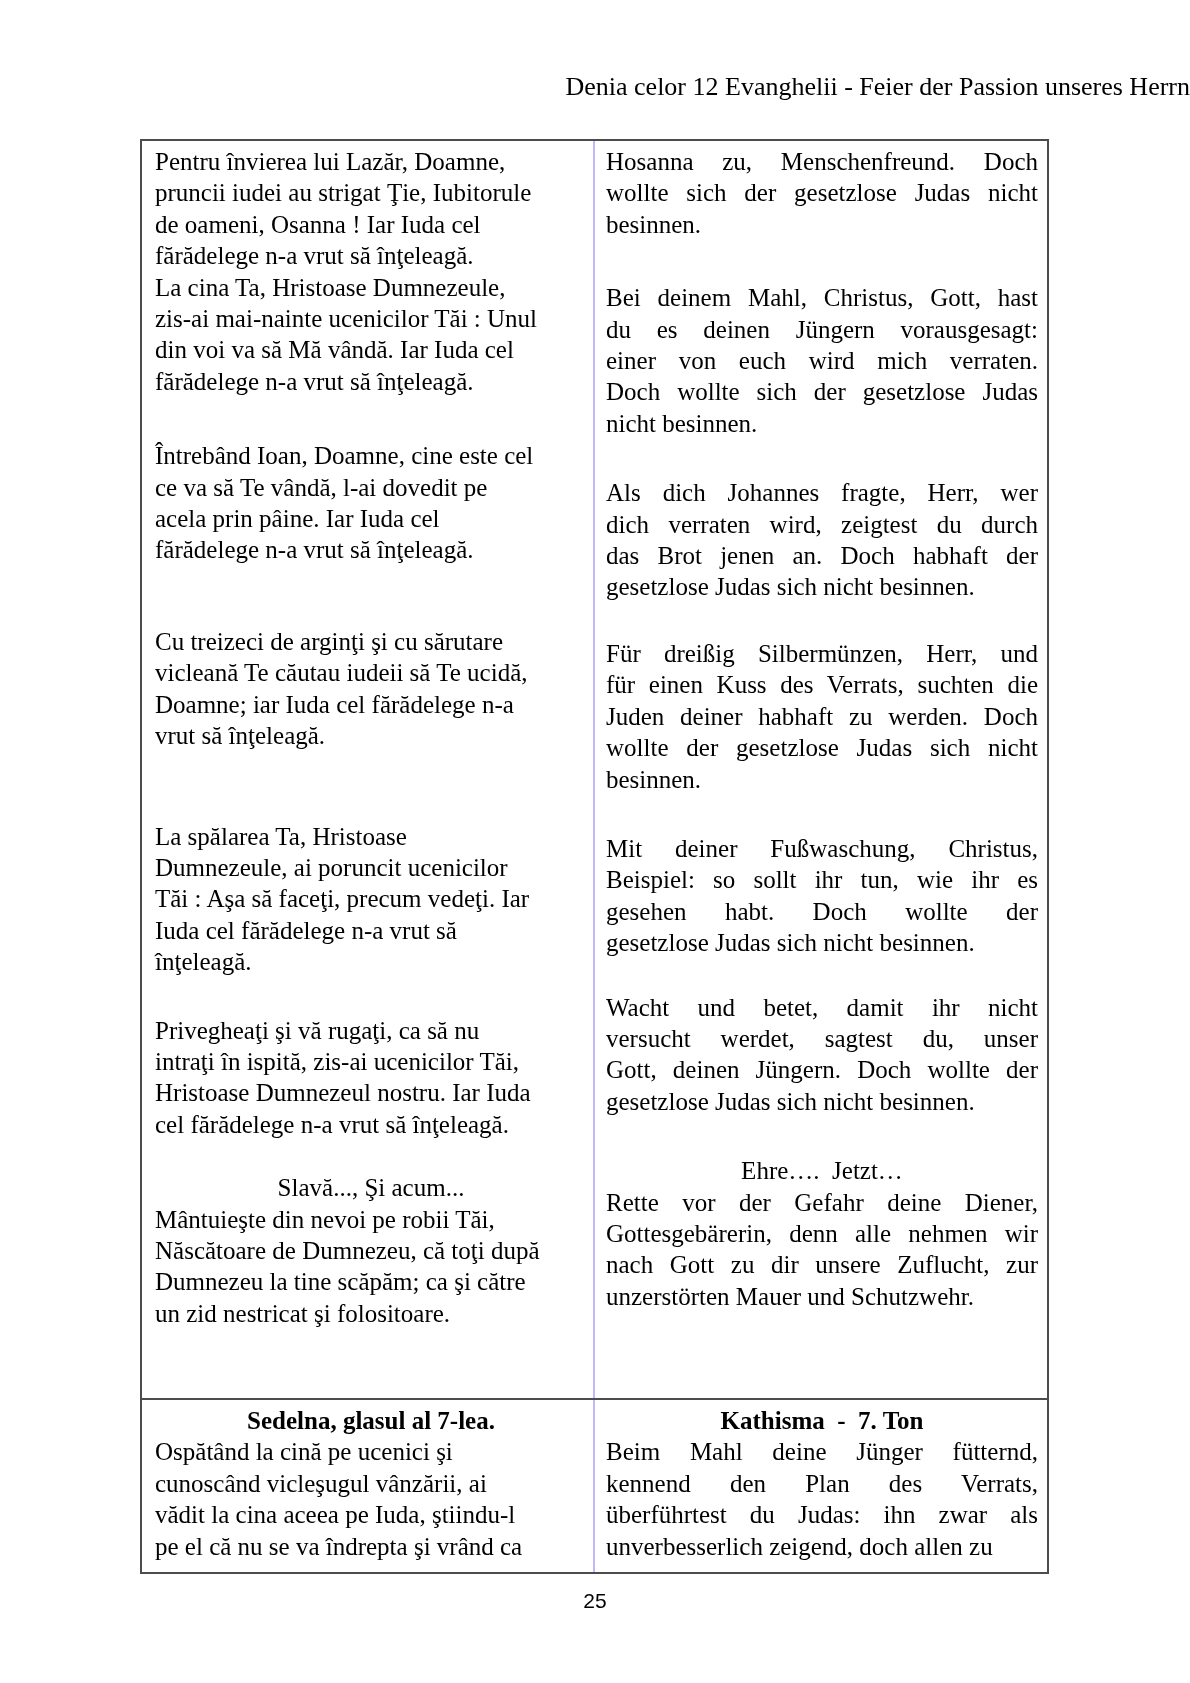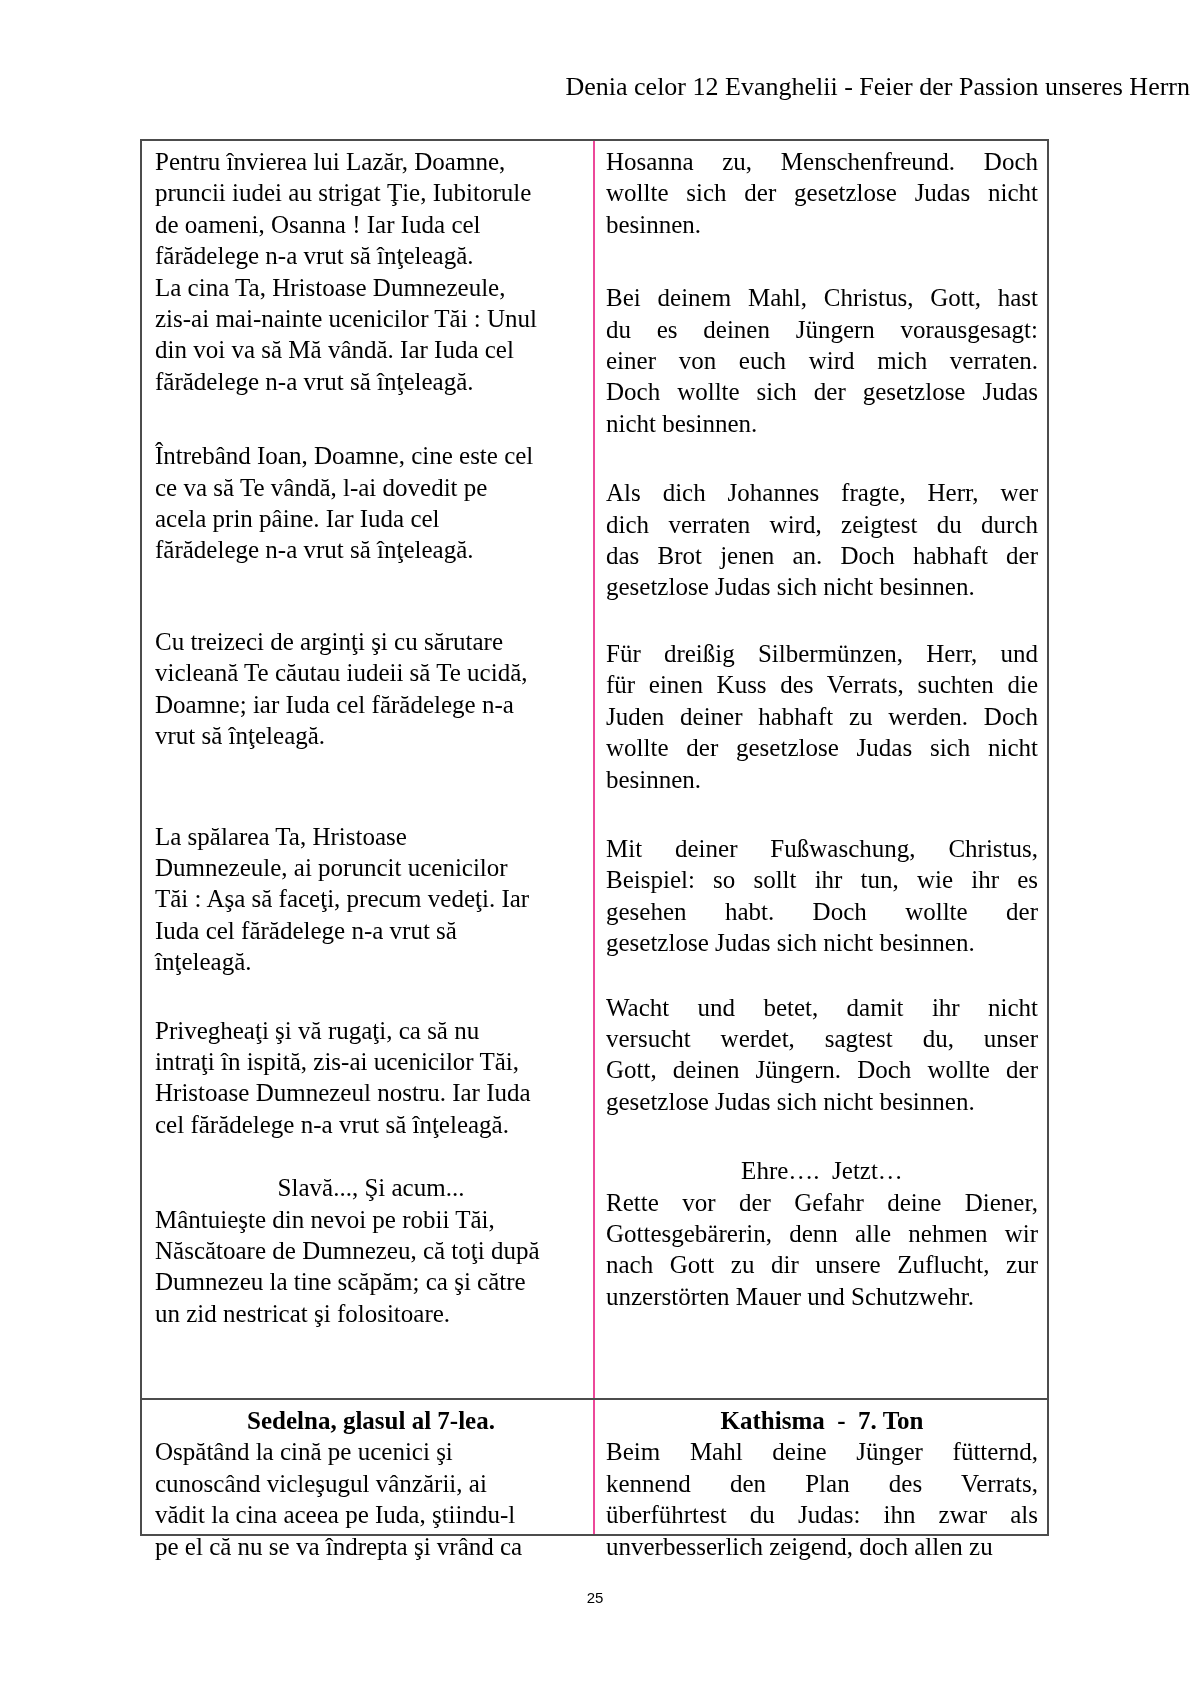--- a/index.html
+++ b/index.html
@@ -31,29 +31,29 @@
     top: 139px;
     width: 909px;
     border: 2px solid #4c4c4c;
     box-sizing: border-box;
   }
   .row { display: flex; }
   .row1 {
     height: 1257px;
     border-bottom: 2px solid #4c4c4c;
   }
-  .row2 { height: 134px; }
+  .row2 { height: 172px; }
   .cell {
     box-sizing: border-box;
     font-size: 25px;
     line-height: 31.4px;
   }
   .cell.left {
     width: 453px;
-    border-right: 2px solid #ec4899;
+    border-right: 2px solid #c4b5fd;
     padding: 5px 6px 0 13px;
   }
   .cell.right {
     width: 452px;
     padding: 5px 9px 0 11px;
     border-radius: 12px;
   }
   .para .line { display: block; white-space: nowrap; }
   .cell.right .para .line {
     text-align: justify;
@@ -76,21 +76,21 @@
   .mt43 { margin-top: 43px; }
   .mt69 { margin-top: 69px; }
   .mt72 { margin-top: 60px; }
   .footer {
     position: absolute;
     top: 1589px;
     left: 0;
     width: 1190px;
     text-align: center;
     font-family: "Liberation Sans", sans-serif;
-    font-size: 15px;
+    font-size: 21px;
   }
 </style>
 </head>
 <body>
 
 <div class="title">Denia celor 12 Evanghelii - Feier der Passion unseres Herrn</div>
 
 <div class="doc-table">
   <div class="row row1">
     <div class="cell left">

